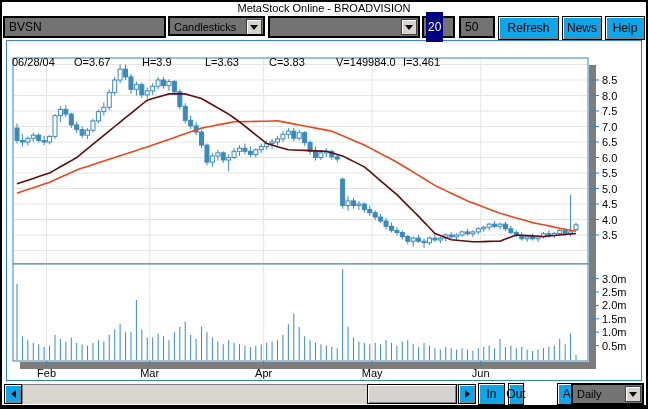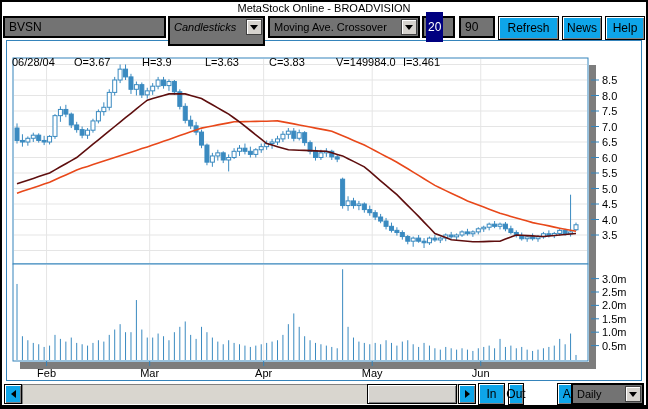--- a/index.html
+++ b/index.html
@@ -65,40 +65,39 @@
 </style>
 </head>
 <body>
 
 <div class="win-border"></div>
 
 <div class="title">MetaStock Online - BROADVISION</div>
 
 <input class="field" style="left: 3px; top: 16px; width: 163px; height: 22px;" value="BVSN">
 
-<div class="field combo" style="left:168px;top:16px;width:97px;height:30px;font-style:italic;">
+<div class="field combo" style="left:168px;top:16px;width:97px;height:20px;">
   <span>Candlesticks</span>
   <span class="combo-arrow">
     <span class="tri-down"></span>
   </span>
 </div>
 
 <div class="field combo" style="left:268px;top:16px;width:152px;height:22px;">
-  <span>Moving Ave. Crossover</span>
   <span class="combo-arrow">
     <span class="tri-down"></span>
   </span>
 </div>
 
 <div class="field num-field" style="left:422px;top:16px;width:33px;height:22px;">
   <span class="sel-text">20</span>
 </div>
 
 <div class="field num-field" style="left:459px;top:16px;width:36px;height:22px;padding-left:4px;">
-  <span>90</span>
+  <span>50</span>
 </div>
 
 <button class="btn3d" style="left:498px;top:16px;width:61px;height:24px;">Refresh</button>
 <button class="btn3d" style="left:562px;top:16px;width:40px;height:24px;">News</button>
 <button class="btn3d" style="left:605px;top:16px;width:40px;height:24px;">Help</button>
 
 <div class="blue-box"></div>
 
 <span class="status-item" style="left:12px;">06/28/04</span>
 <span class="status-item" style="left:74px;">O=3.67</span>

